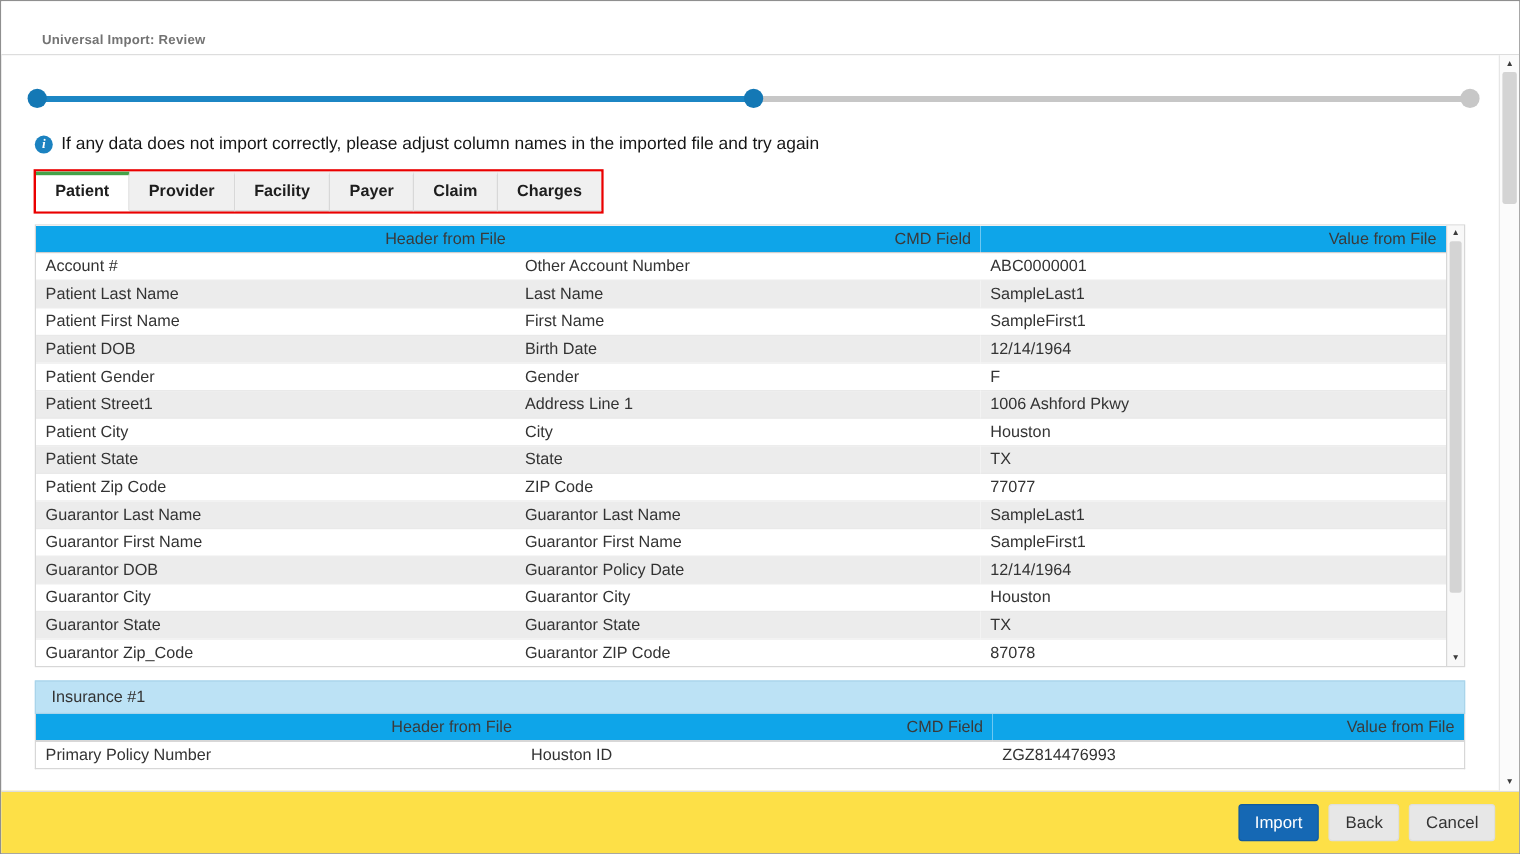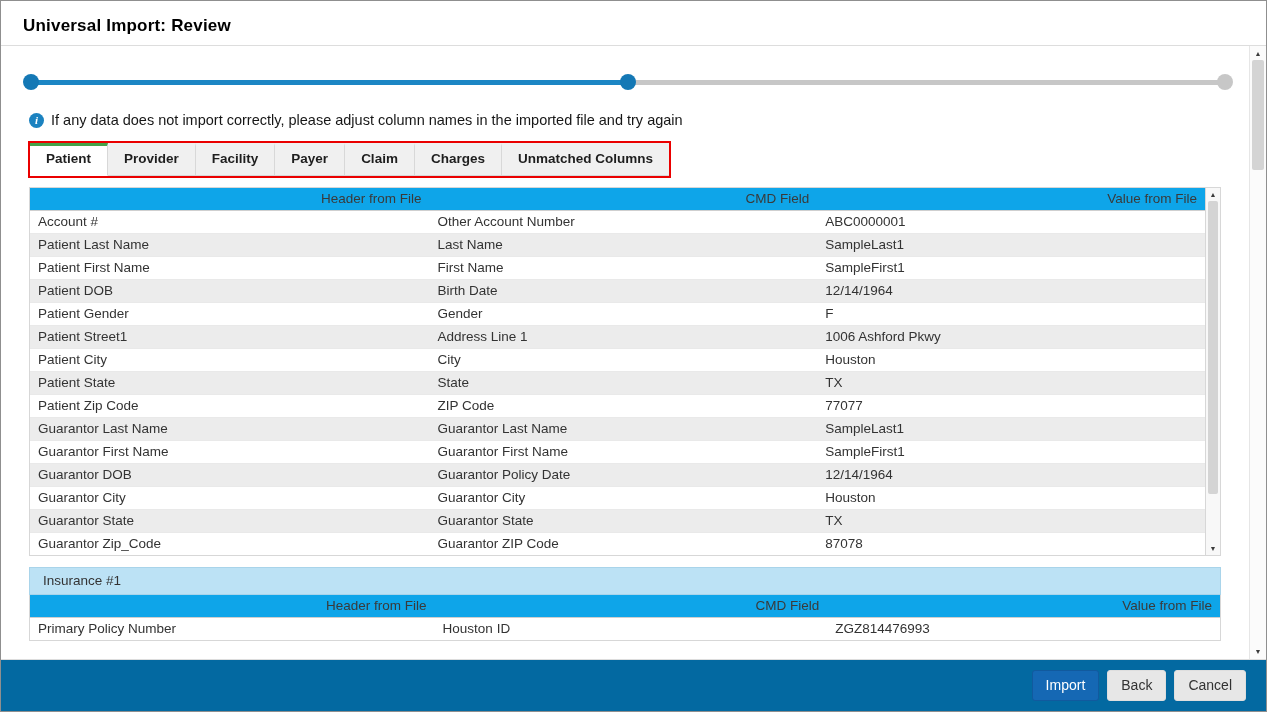--- a/index.html
+++ b/index.html
@@ -1,20 +1,20 @@
 <!DOCTYPE html>
 <html><head>
 <meta charset="utf-8">
 <style>
   * { box-sizing: border-box; }
   body { margin: 0; background: #ffffff; font-family: "Liberation Sans", sans-serif; }
   .page { position: relative; width: 1267px; height: 712px; border: 1px solid #8f8f8f; background: #fff; overflow: hidden; }
 
   .titlebar { position: absolute; top: 0; left: 0; right: 0; height: 45px; border-bottom: 1px solid #dddddd; padding: 11px 18px; background: #fff; }
-  .titlebar h1 { margin: 4px; font-size: 17px; font-weight: 700; color: #000000; letter-spacing: .2px; }
+  .titlebar h1 { margin: 16px; font-size: 11px; font-weight: 700; color: #737373; letter-spacing: .2px; }
 
   .scroll-region { position: absolute; top: 45px; left: 0; right: 17px; bottom: 52px; overflow: hidden; }
 
   .progress { position: relative; height: 16px; margin: 28px 24px 0 30px; }
   .progress .seg { position: absolute; top: 6px; height: 5px; }
   .seg.done { left: 0; width: 50%; background: #1c86c4; }
   .seg.todo { left: 50%; width: 50%; background: #c7c7c7; }
   .dot { position: absolute; top: 0; width: 16px; height: 16px; border-radius: 50%; transform: translateX(-50%); }
   .dot.on { background: #1478b5; }
   .dot.off { background: #c7c7c7; }
@@ -38,21 +38,21 @@
 
   .vscroll { flex: 0 0 15px; background: #f8f8f8; border-left: 1px solid #d7d7d7; display: flex; flex-direction: column; align-items: center; justify-content: space-between; padding: 2px 0; }
   .arrow { font-size: 7px; color: #3b3b3b; line-height: 9px; cursor: pointer; user-select: none; }
   .track { flex: 1; width: 100%; position: relative; margin: 2px 0; }
   .thumb { position: absolute; top: 0; left: 2px; right: 2px; height: 86%; background: #d4d4d4; border-radius: 2px; cursor: grab; }
 
   .insurance { margin: 11px 28px 0 28px; }
   .ins-band { background: #bce2f5; border: 1px solid #a9d4ea; padding: 5px 13px; font-size: 13.5px; font-weight: 400; color: #333; line-height: 16px; }
   .ins-table-wrap { border: 1px solid #d7d7d7; border-top: none; }
 
-  .footer { position: absolute; left: 0; right: 0; bottom: 0; height: 52px; border-top: 1px solid #dddddd; background: #0369a1; display: flex; align-items: center; justify-content: flex-end; gap: 8px; padding-right: 20px; }
+  .footer { position: absolute; left: 0; right: 0; bottom: 0; height: 52px; border-top: 1px solid #dddddd; background: #fde047; display: flex; align-items: center; justify-content: flex-end; gap: 8px; padding-right: 20px; }
   .btn { font-size: 14px; padding: 6px 13px; border-radius: 3px; border: 1px solid transparent; cursor: pointer; font-family: inherit; line-height: 17px; }
   .btn.primary { background: #1568b4; border-color: #115a9e; color: #fff; }
   .btn.secondary { background: #e7e7e7; border-color: #dedede; color: #333; }
 
   .page-scrollbar { position: absolute; top: 45px; right: 0; bottom: 52px; width: 17px; background: #fbfbfb; border-left: 1px solid #e6e6e6; display: flex; flex-direction: column; align-items: center; justify-content: space-between; padding: 3px 0; }
   .page-scrollbar .track { flex: 1; width: 100%; position: relative; margin: 2px 0; }
   .page-scrollbar .thumb { height: 110px; }
 </style>
 </head>
 <body>
@@ -79,21 +79,20 @@
     </div>
 
     <div class="tabs-box">
       <div class="tab-bar">
           <div class="tab active">Patient</div>
           <div class="tab">Provider</div>
           <div class="tab">Facility</div>
           <div class="tab">Payer</div>
           <div class="tab">Claim</div>
           <div class="tab">Charges</div>
-          <div class="tab">Unmatched Columns</div>
         </div>
     </div>
 
     <div class="table-wrap">
       <table>
         <colgroup>
             <col style="width:34%">
             <col style="width:33%">
             <col style="width:33%">
           </colgroup>

